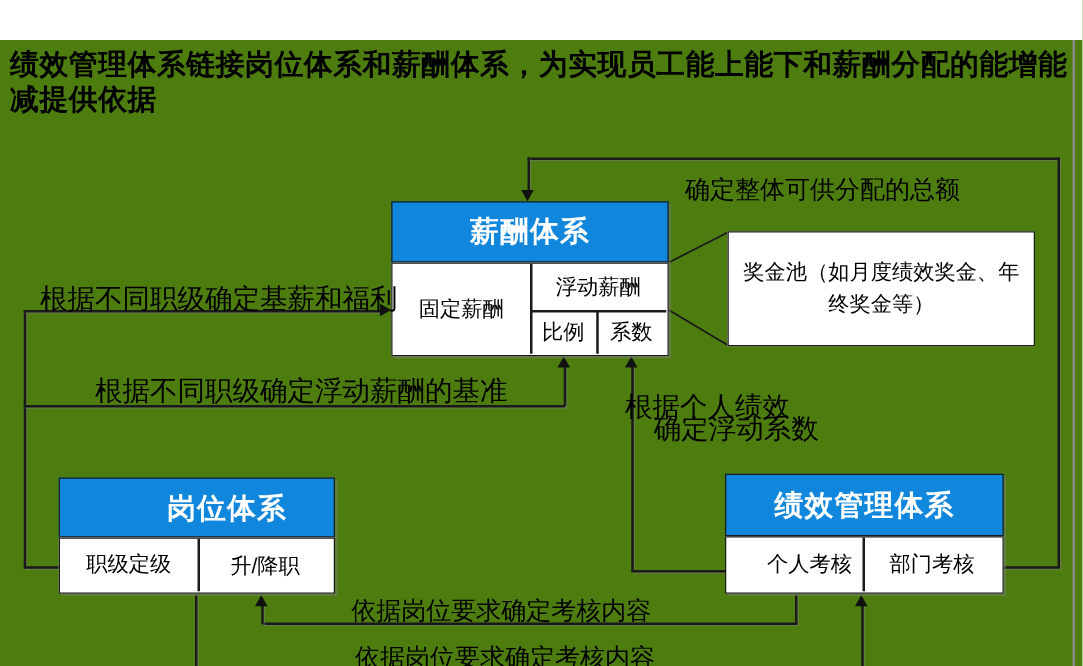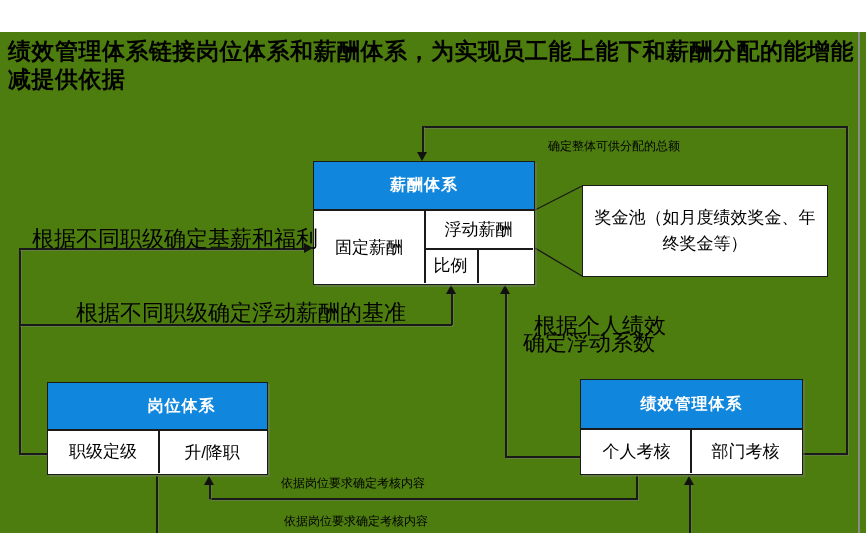--- a/index.html
+++ b/index.html
@@ -17,35 +17,35 @@
   .vline{width:1.5px;}
   .noshadow{box-shadow:none;}
   
   .arr{position:absolute;width:0;height:0;}
   .arr-up{border-left:5.5px solid transparent;border-right:5.5px solid transparent;border-bottom:9px solid #111;}
   .arr-down{border-left:5.5px solid transparent;border-right:5.5px solid transparent;border-top:9px solid #111;}
   .arr-right{border-top:5.5px solid transparent;border-bottom:5.5px solid transparent;border-left:9px solid #111;}
   
   .hdr{
     position:absolute;background:var(--blue,#1086DC);border:1.5px solid #1a1a1a;
-    color:#fff;font-weight:bold;font-size:16px;letter-spacing:1px;
+    color:#fff;font-weight:bold;font-size:23px;letter-spacing:1px;
     display:flex;align-items:center;justify-content:center;
     box-shadow:2px 2px 0 rgba(128,128,128,0.4);box-sizing:border-box;
   }
   .tbl{position:absolute;border:1.5px solid #1a1a1a;background:#fff;box-sizing:border-box;
        box-shadow:2px 2px 0 rgba(128,128,128,0.4);}
   .cell{position:absolute;display:flex;align-items:center;justify-content:center;font-size:17px;}
   .div-v{position:absolute;background:#1a1a1a;width:1.5px;}
   .div-h{position:absolute;background:#1a1a1a;height:1.5px;}
   .bonus{
     position:absolute;left:582px;top:153px;width:246px;height:92px;border:1.5px solid #1a1a1a;
     background:#fff;box-sizing:border-box;display:flex;align-items:center;justify-content:center;
     text-align:center;font-size:17px;line-height:1.55;padding:0 8px;
   }
-  .lbl{position:absolute;font-size:12px;white-space:nowrap;color:#000;}
+  .lbl{position:absolute;font-size:20px;white-space:nowrap;color:#000;}
   .lbl17{font-size:22px;}
   svg.overlay{position:absolute;left:0;top:0;pointer-events:none;}
 </style>
 </head>
 <body>
 
 <div class="canvas">
 
   <div class="title">绩效管理体系链接岗位体系和薪酬体系，为实现员工能上能下和薪酬分配的能增能减提供依据</div>
 
@@ -88,45 +88,46 @@
   <div class="hdr" style="left:313px;top:129px;width:222px;height:49px;">
     <span>薪酬体系</span>
   </div>
   <div class="tbl" style="left:313px;top:178px;width:222px;height:75px;">
     <div class="div-v" style="left:110px;top:0;height:72px;"></div>
     <div class="div-h" style="left:110px;top:37px;width:109px;"></div>
     <div class="div-v" style="left:163px;top:37px;height:35px;"></div>
     <div class="cell" style="left:110px;top:0;width:109px;height:37px;">浮动薪酬</div>
     <div class="cell" style="left:0;top:0;width:110px;height:72px;">固定薪酬</div>
     <div class="cell" style="left:110px;top:37px;width:53px;height:35px;">比例</div>
+    <div class="cell" style="left:163px;top:37px;width:56px;height:35px;">系数</div>
   </div>
 
   <div class="bonus">
     <span>奖金池（如月度绩效奖金、年终奖金等）</span>
   </div>
 
   <div class="hdr" style="left:47px;top:350px;width:221px;height:48px;padding-left:48px;">
     <span>岗位体系</span>
   </div>
   <div class="tbl" style="left:47px;top:398px;width:221px;height:45px;">
     <div class="div-v" style="left:110px;top:0;height:42px;"></div>
     <div class="cell" style="left:0;top:0;width:110px;height:41px;">职级定级</div>
     <div class="cell" style="left:110px;top:0;width:108px;height:42px;">升/降职</div>
   </div>
 
   <div class="hdr" style="left:580px;top:347px;width:223px;height:50px;">
     <span>绩效管理体系</span>
   </div>
   <div class="tbl" style="left:580px;top:397px;width:223px;height:46px;">
     <div class="div-v" style="left:109px;top:0;height:43px;"></div>
-    <div class="cell" style="left:1px;top:0;width:109px;height:43px;">个人考核</div>
+    <div class="cell" style="left:12px;top:0;width:109px;height:43px;">个人考核</div>
     <div class="cell" style="left:109px;top:0;width:111px;height:43px;">部门考核</div>
   </div>
 
   <div class="lbl" style="left:548px;top:106px;">确定整体可供分配的总额</div>
   <div class="lbl lbl17" style="left:32px;top:192px;">根据不同职级确定基薪和福利</div>
   <div class="lbl lbl17" style="left:76px;top:266px;">根据不同职级确定浮动薪酬的基准</div>
-  <div class="lbl lbl17" style="left:534px;top:279px;">根据个人绩效</div>
+  <div class="lbl lbl17" style="left:500px;top:279px;">根据个人绩效</div>
   <div class="lbl lbl17" style="left:523px;top:296px;">确定浮动系数</div>
   <div class="lbl" style="left:281px;top:443px;">依据岗位要求确定考核内容</div>
   <div class="lbl" style="left:284px;top:481px;">依据岗位要求确定考核内容</div>
 
 </div>
 
 </body></html>

